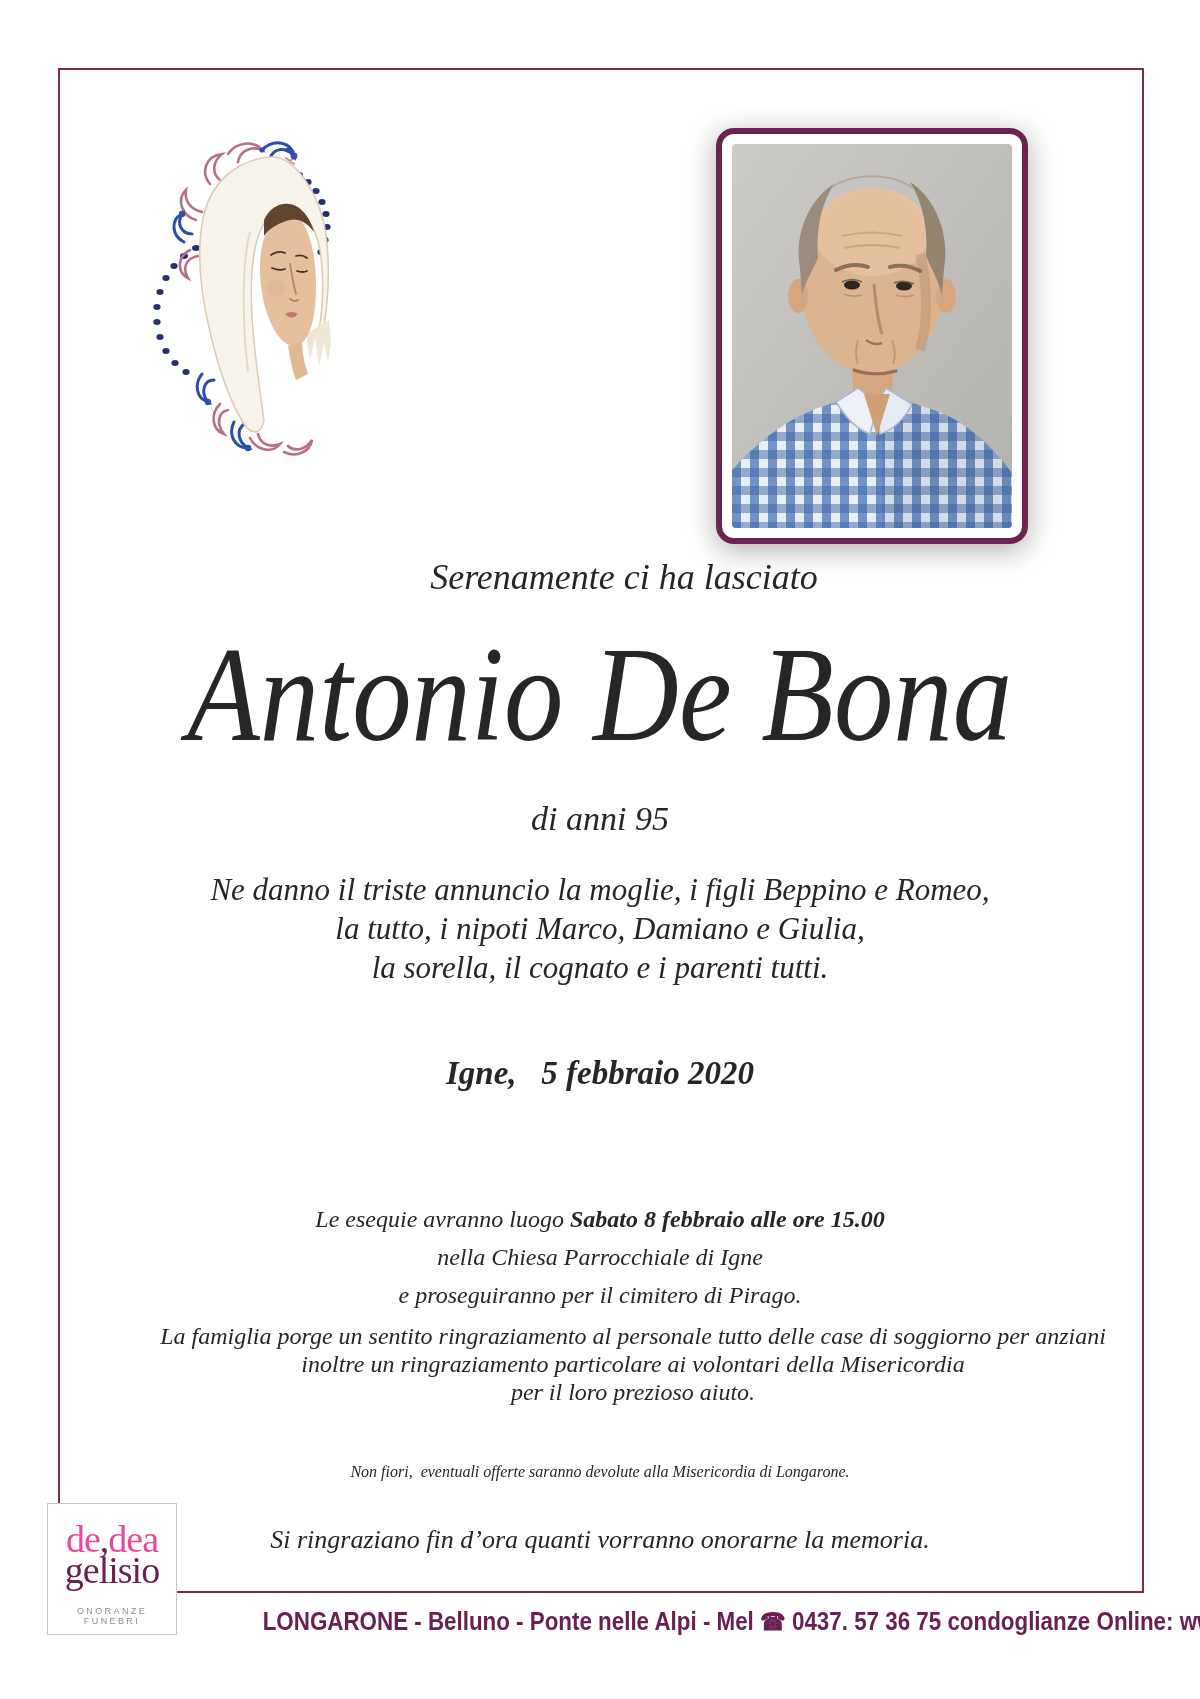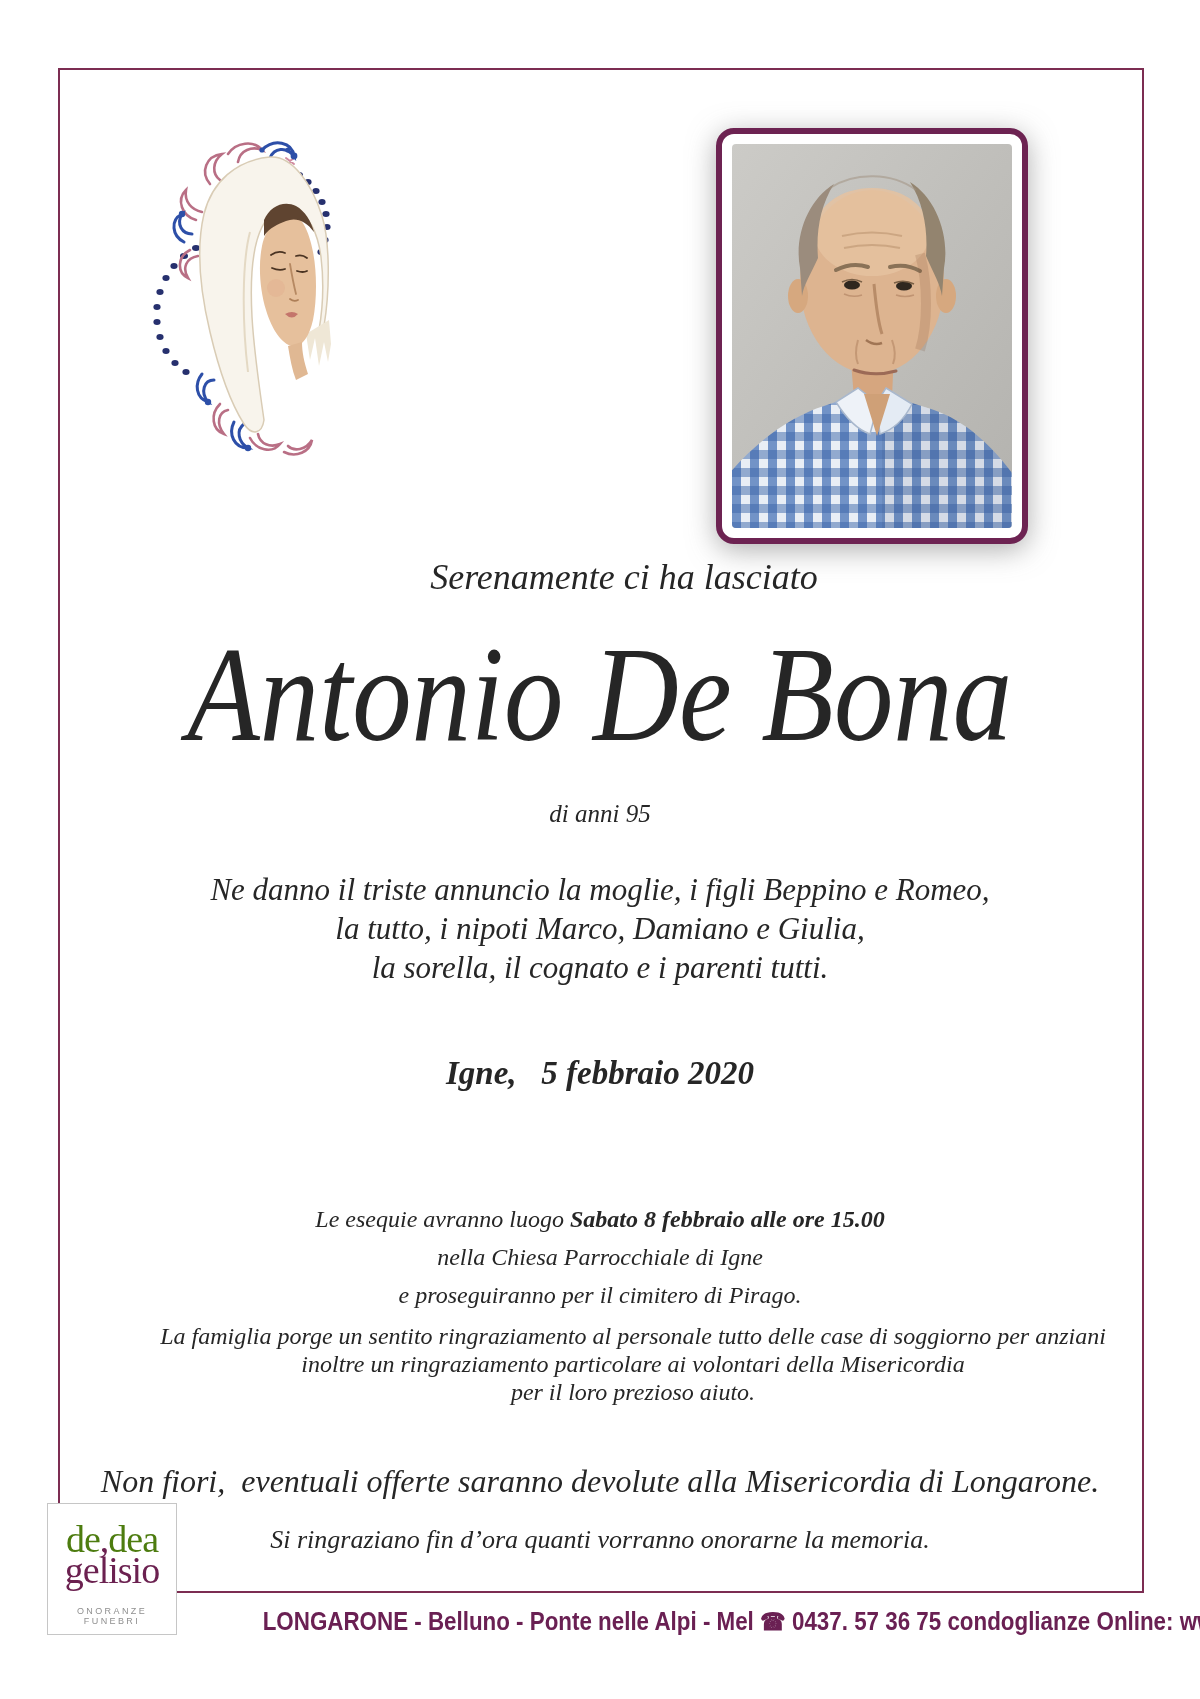--- a/index.html
+++ b/index.html
@@ -14,35 +14,35 @@
   
   #photo-frame{left:716px;top:128px;width:312px;height:416px;box-sizing:border-box;
                background:#ffffff;border:6px solid #6d2352;border-radius:18px;
                padding:10px;box-shadow:0 6px 28px rgba(110,110,110,.55);}
   #photo-frame .photo-inner{width:100%;height:100%;border-radius:4px;overflow:hidden;}
   
   .tline{left:0;width:1200px;text-align:center;font-style:italic;}
   #intro-line{top:556px;font-size:36px;margin-left:24px;}
   #deceased-name{top:622px;font-size:135px;line-height:1.08;white-space:nowrap;}
   #deceased-name .squeeze{display:inline-block;transform:scaleX(.88);transform-origin:50% 50%;}
-  #age-line{top:800px;font-size:25px;}
+  #age-line{top:800px;font-size:34px;}
   #family-announcement{top:870px;font-size:31px;line-height:39px;}
   #date-line{top:1055px;font-size:33px;font-weight:bold;}
   #funeral-details{top:1200px;font-size:24px;line-height:38px;}
   #funeral-details .b{font-weight:bold;}
   #thanks-paragraph{top:1322px;font-size:24px;line-height:28px;padding-left:33px;}
-  #no-flowers-line{top:1463px;font-size:32px;}
+  #no-flowers-line{top:1463px;font-size:16px;}
   #memory-line{top:1525px;font-size:26px;}
   .pre{white-space:pre;}
   
   #funeral-home-logo{left:47px;top:1503px;width:130px;height:132px;box-sizing:border-box;
                      background:#ffffff;border:1px solid #c6c6c6;z-index:5;text-align:center;
                      padding-top:20px;}
   .logo-line{font-size:38px;line-height:31px;letter-spacing:-1px;font-style:normal;}
-  .logo-gray{color:#4d7c0f;}
+  .logo-gray{color:#ec4899;}
   .logo-plum{color:#6b2150;}
   #logo-tagline{margin-top:20px;font-family:"Liberation Sans",sans-serif;font-size:9px;
                 color:#8f8f8f;letter-spacing:2.4px;}
   
   #footer-contact{left:176px;top:1606px;width:968px;text-align:center;color:#6a2053;
                   font-family:"Liberation Sans",sans-serif;font-weight:bold;font-size:26px;
                   white-space:nowrap;}
   #footer-contact .squeeze{display:inline-block;transform:scaleX(.86);transform-origin:50% 50%;}
   #footer-contact .tel{font-size:24px;}
 </style>

